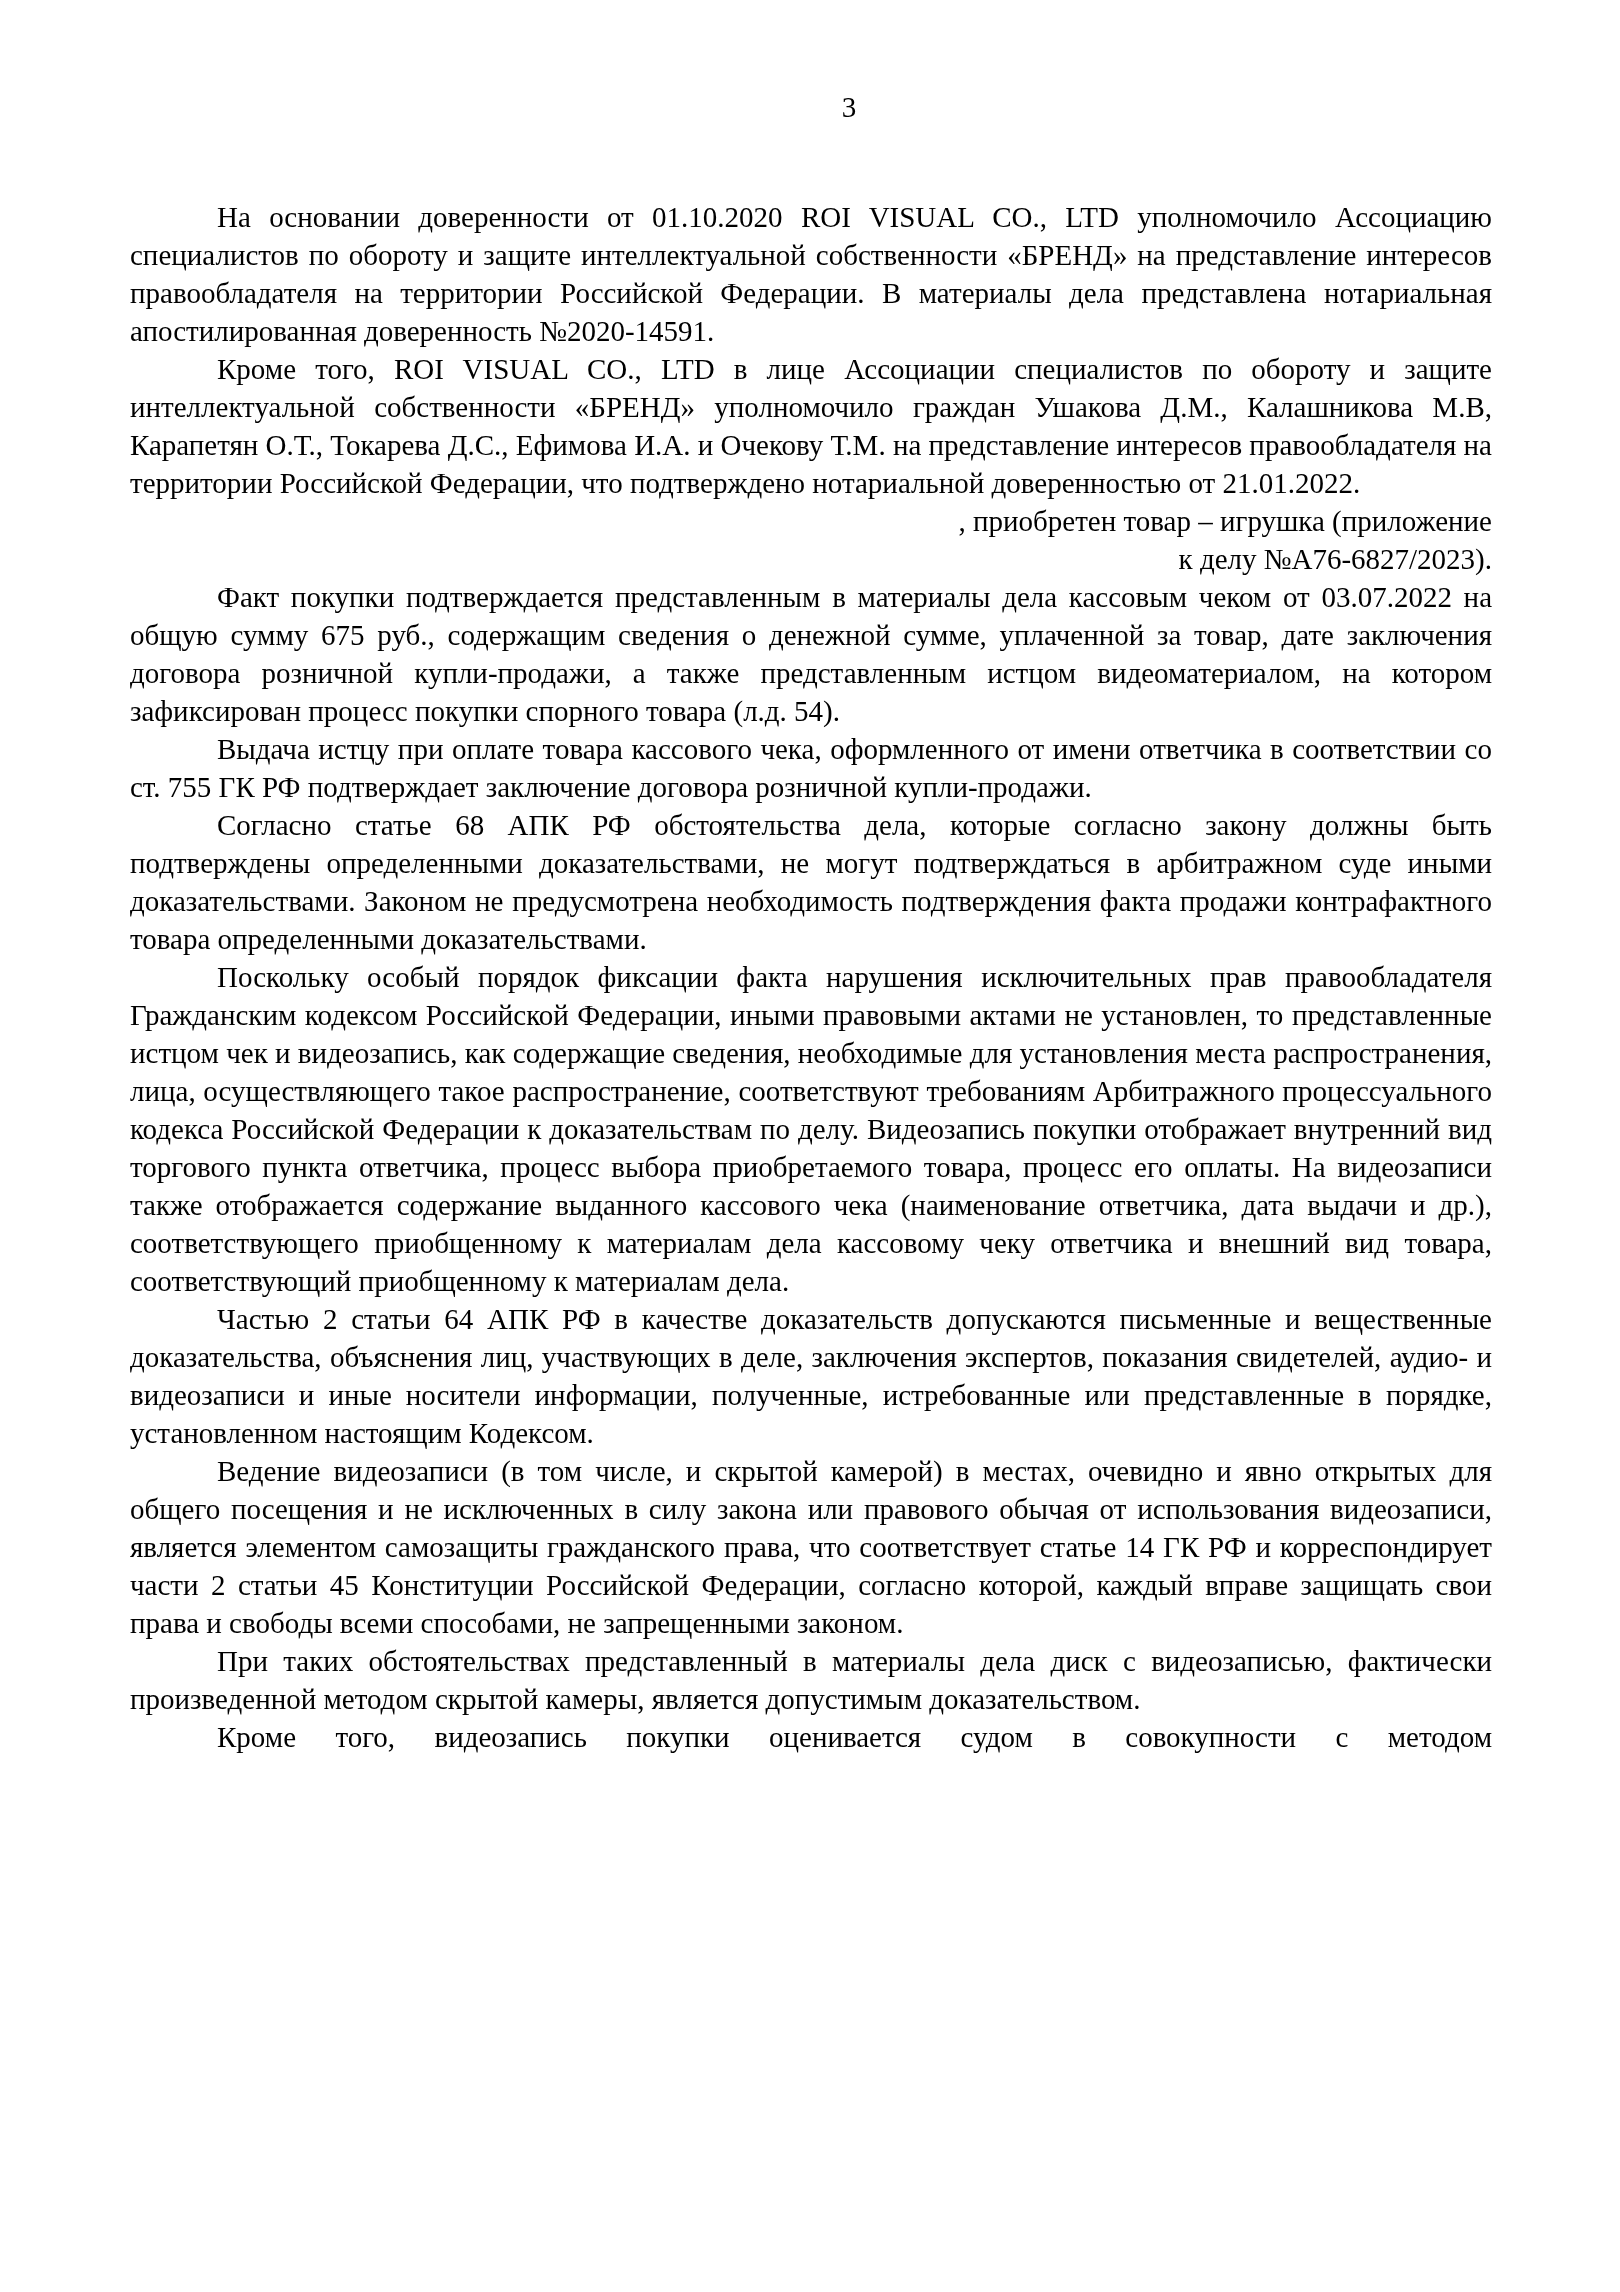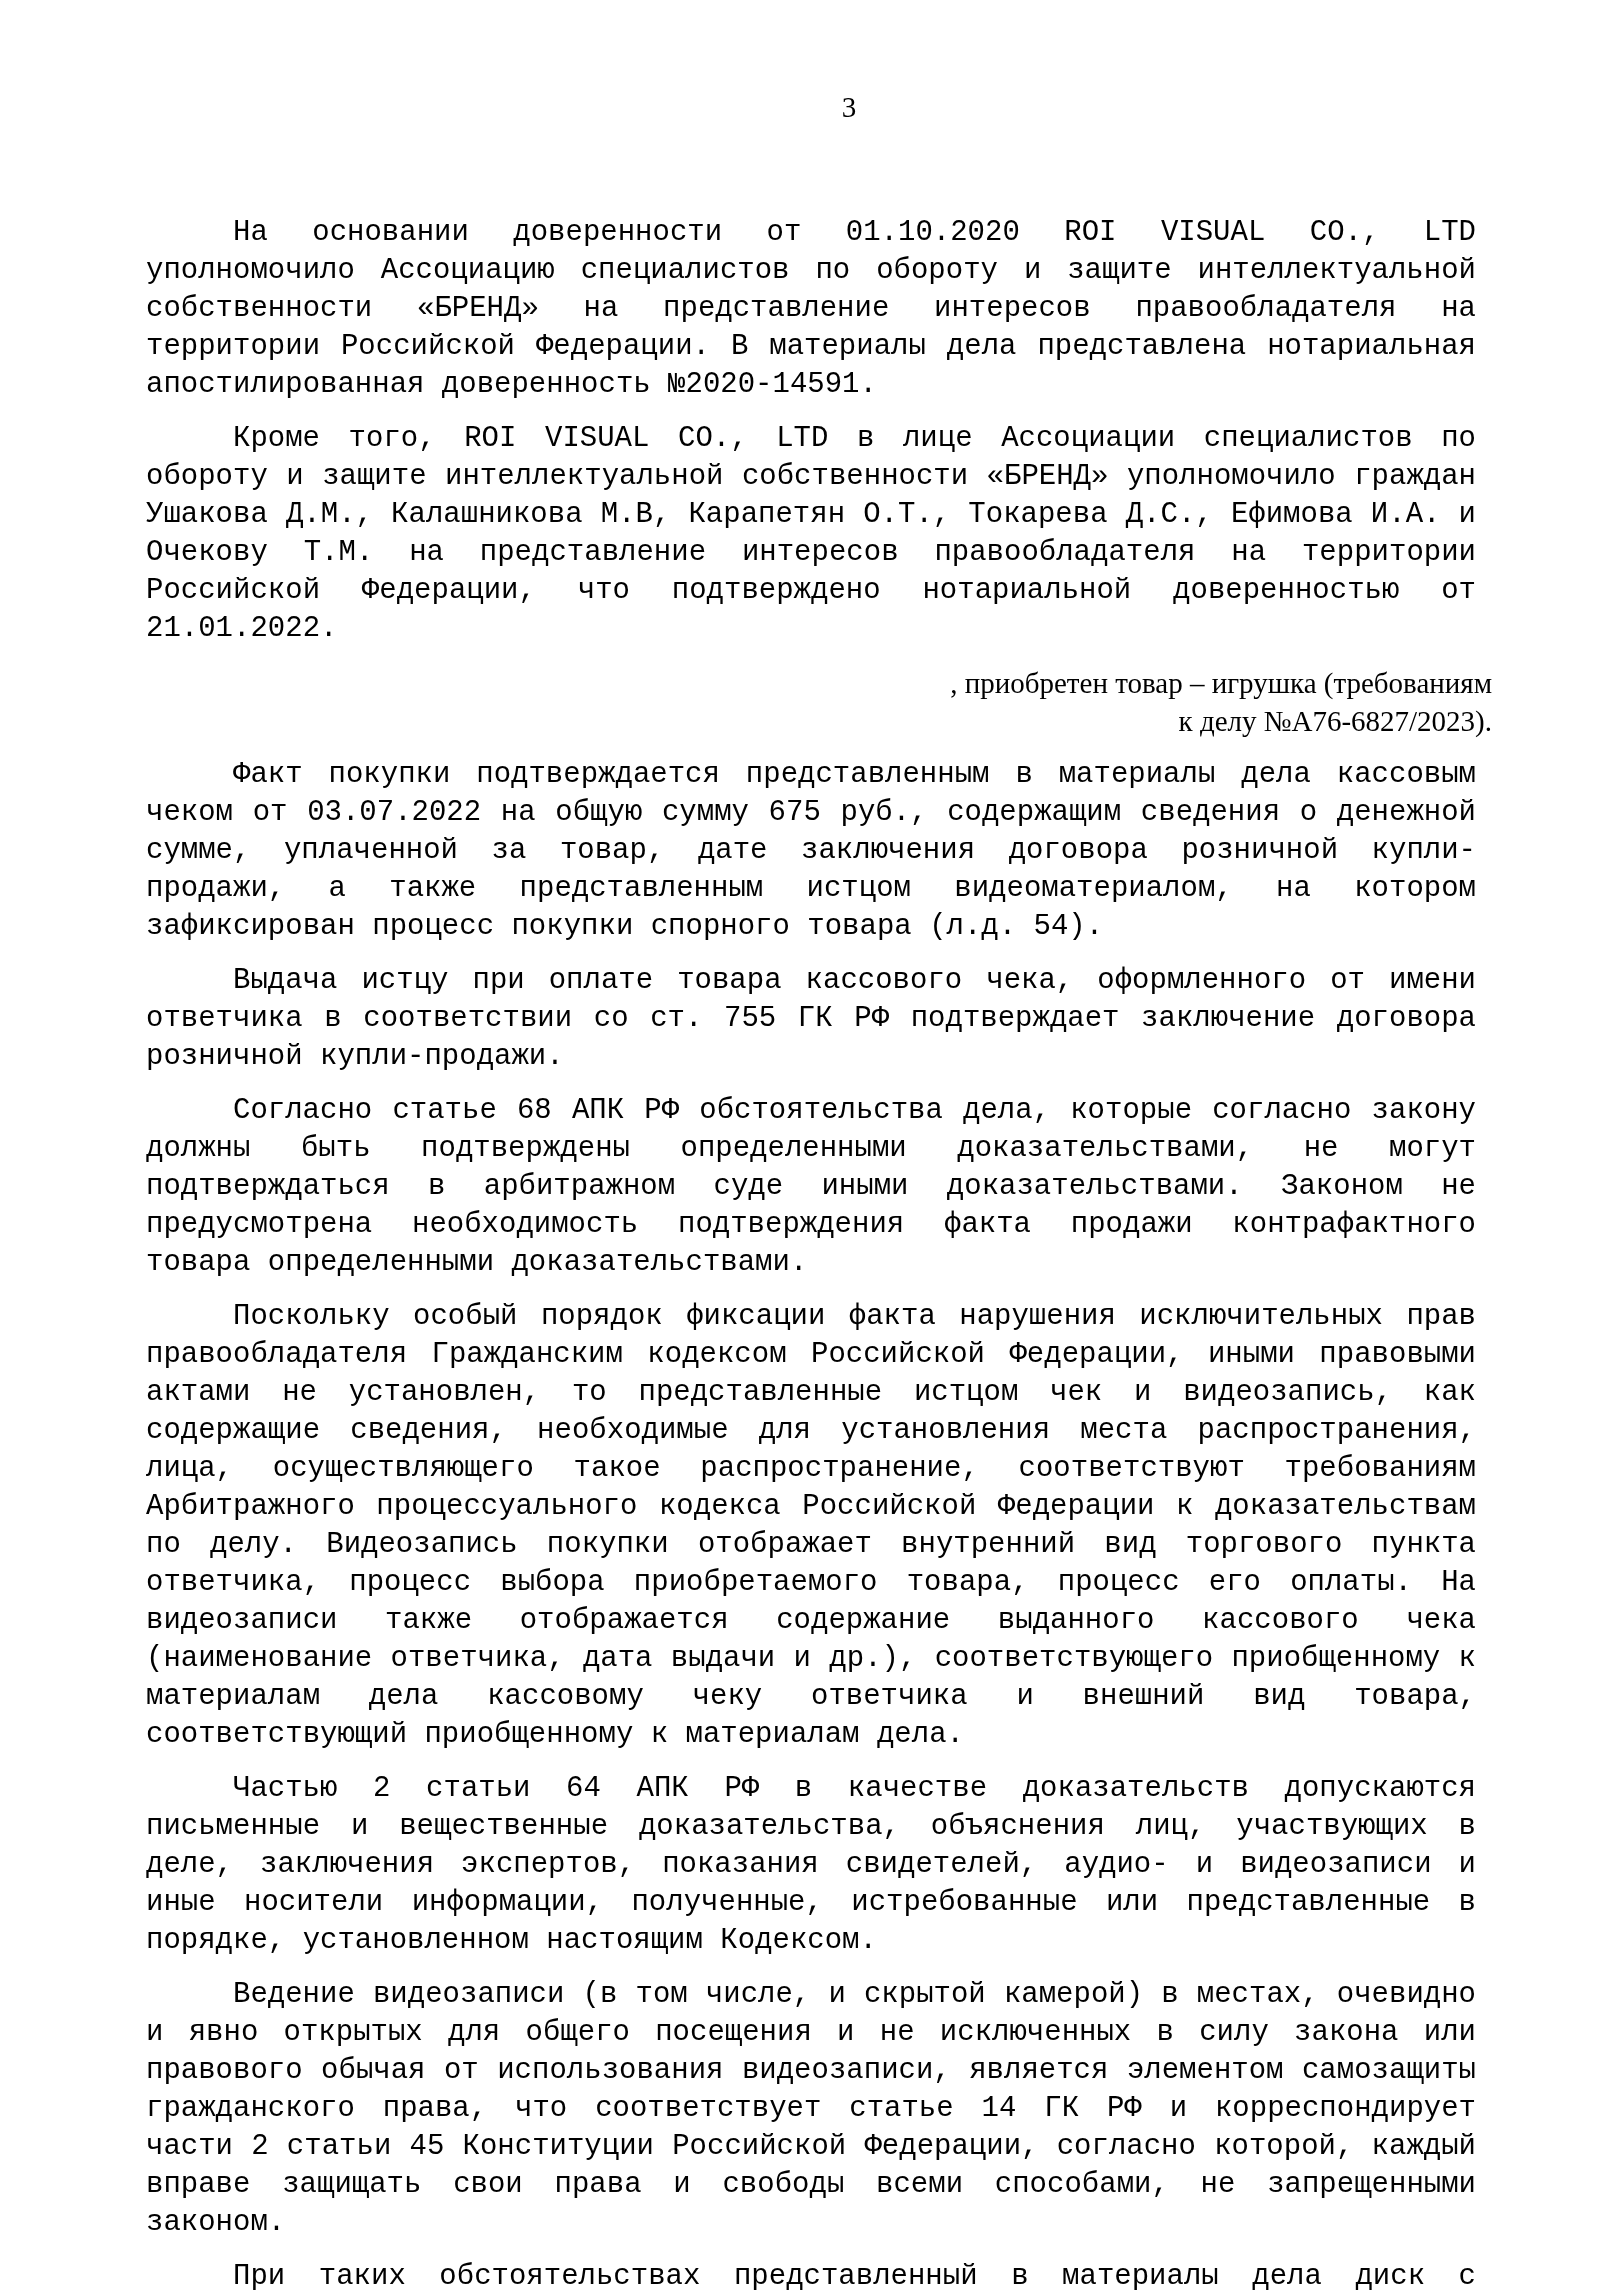--- a/index.html
+++ b/index.html
@@ -26,25 +26,24 @@
     text-align: center;
     transform: translateX(38px);
   }
   .content {
     position: absolute;
     top: 198px;
     left: 130px;
     width: 1362px;
   }
   p.para {
-    margin: 16px;
+    margin: 0;
     padding: 0;
     text-align: justify;
     text-indent: 87px;
-    font-family: Liberation Mono, monospace;
   }
   p.para-lastline-justified {
     text-align-last: justify;
   }
   .para-lines {
     margin: 0;
     padding: 0;
   }
   .line-j {
     text-align: justify;
@@ -67,21 +66,21 @@
 
   <div class="page-number">3</div>
 
   <div class="content">
 
     <p class="para">На основании доверенности от 01.10.2020 ROI VISUAL CO., LTD уполномочило Ассоциацию специалистов по обороту и защите интеллектуальной собственности «БРЕНД» на представление интересов правообладателя на территории Российской Федерации. В материалы дела представлена нотариальная апостилированная доверенность №2020-14591.</p>
 
     <p class="para">Кроме того, ROI VISUAL CO., LTD в лице Ассоциации специалистов по обороту и защите интеллектуальной собственности «БРЕНД» уполномочило граждан Ушакова Д.М., Калашникова М.В, Карапетян О.Т., Токарева Д.С., Ефимова И.А. и Очекову Т.М. на представление интересов правообладателя на территории Российской Федерации, что подтверждено нотариальной доверенностью от 21.01.2022.</p>
 
     <div class="para-lines">
-      <div class="line-r">, приобретен товар – игрушка (требованиям</div>
+      <div class="line-r">, приобретен товар – игрушка (приложение</div>
       <div class="line-l">к делу №А76-6827/2023).</div>
     </div>
 
     <p class="para">Факт покупки подтверждается представленным в материалы дела кассовым чеком от 03.07.2022 на общую сумму 675 руб.,  содержащим сведения о денежной сумме, уплаченной за товар, дате заключения договора розничной купли-продажи, а также представленным истцом видеоматериалом, на котором зафиксирован процесс покупки спорного товара (л.д. 54).</p>
 
     <p class="para">Выдача истцу при оплате товара кассового чека, оформленного от имени ответчика в соответствии со ст. 755 ГК РФ подтверждает заключение договора розничной купли-продажи.</p>
 
     <p class="para">Согласно статье 68 АПК РФ обстоятельства дела, которые согласно закону должны быть подтверждены определенными доказательствами, не могут подтверждаться в арбитражном суде иными доказательствами. Законом не предусмотрена необходимость подтверждения факта продажи контрафактного товара определенными доказательствами.</p>
 
     <p class="para">Поскольку особый порядок фиксации факта нарушения исключительных прав правообладателя Гражданским кодексом Российской Федерации, иными правовыми актами не установлен, то представленные истцом чек и видеозапись, как содержащие сведения, необходимые для установления места распространения, лица, осуществляющего такое распространение, соответствуют требованиям Арбитражного процессуального кодекса Российской Федерации к доказательствам по делу. Видеозапись покупки отображает внутренний вид торгового пункта ответчика, процесс выбора приобретаемого товара, процесс его оплаты. На видеозаписи также отображается содержание выданного кассового чека (наименование ответчика, дата выдачи и др.), соответствующего приобщенному к материалам дела кассовому чеку ответчика и внешний вид товара, соответствующий приобщенному к материалам дела.</p>

